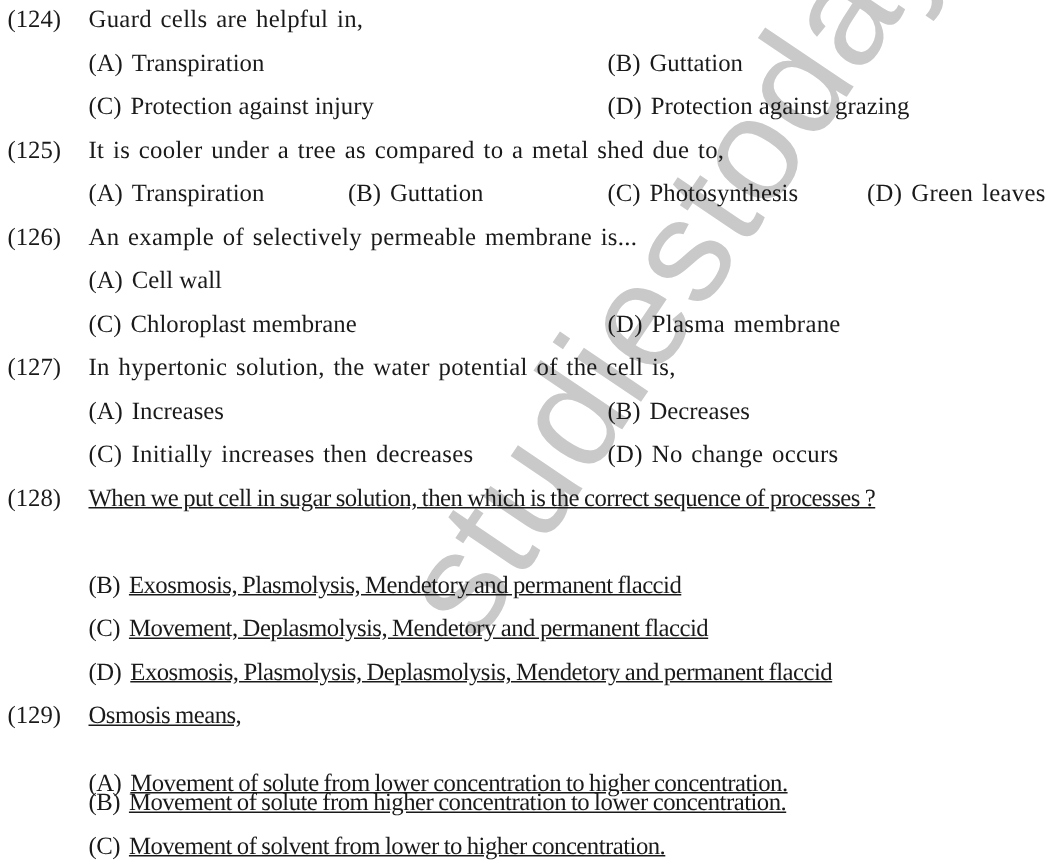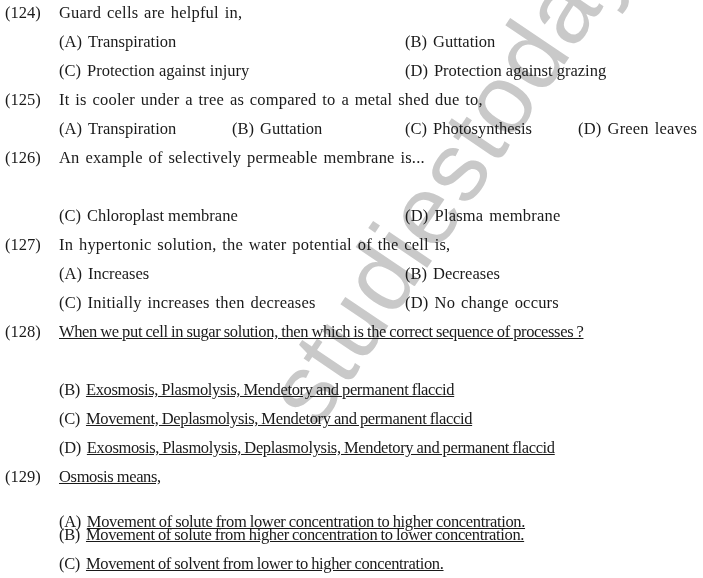--- a/index.html
+++ b/index.html
@@ -108,20 +108,23 @@
       <span class="lbl">(C)</span><span>Photosynthesis</span>
     </div>
     <div class="opt line wide" style="top:119px;left:578px;">
       <span class="lbl">(D)</span><span>Green leaves</span>
     </div>
 
     <div class="line" style="top:148px;width:703px;">
       <span class="qnum">(126)</span>
       <span class="qtext wide">An example of selectively permeable membrane is...</span>
     </div>
+    <div class="opt line" style="top:177px;left:59px;">
+      <span class="lbl">(A)</span><span>Cell wall</span>
+    </div>
     <div class="opt line" style="top:206px;left:59px;">
       <span class="lbl">(C)</span><span>Chloroplast membrane</span>
     </div>
     <div class="opt line wide" style="top:206px;left:405px;">
       <span class="lbl">(D)</span><span>Plasma membrane</span>
     </div>
 
     <div class="line" style="top:235px;width:703px;">
       <span class="qnum">(127)</span>
       <span class="qtext wide">In hypertonic solution, the water potential of the cell is,</span>

